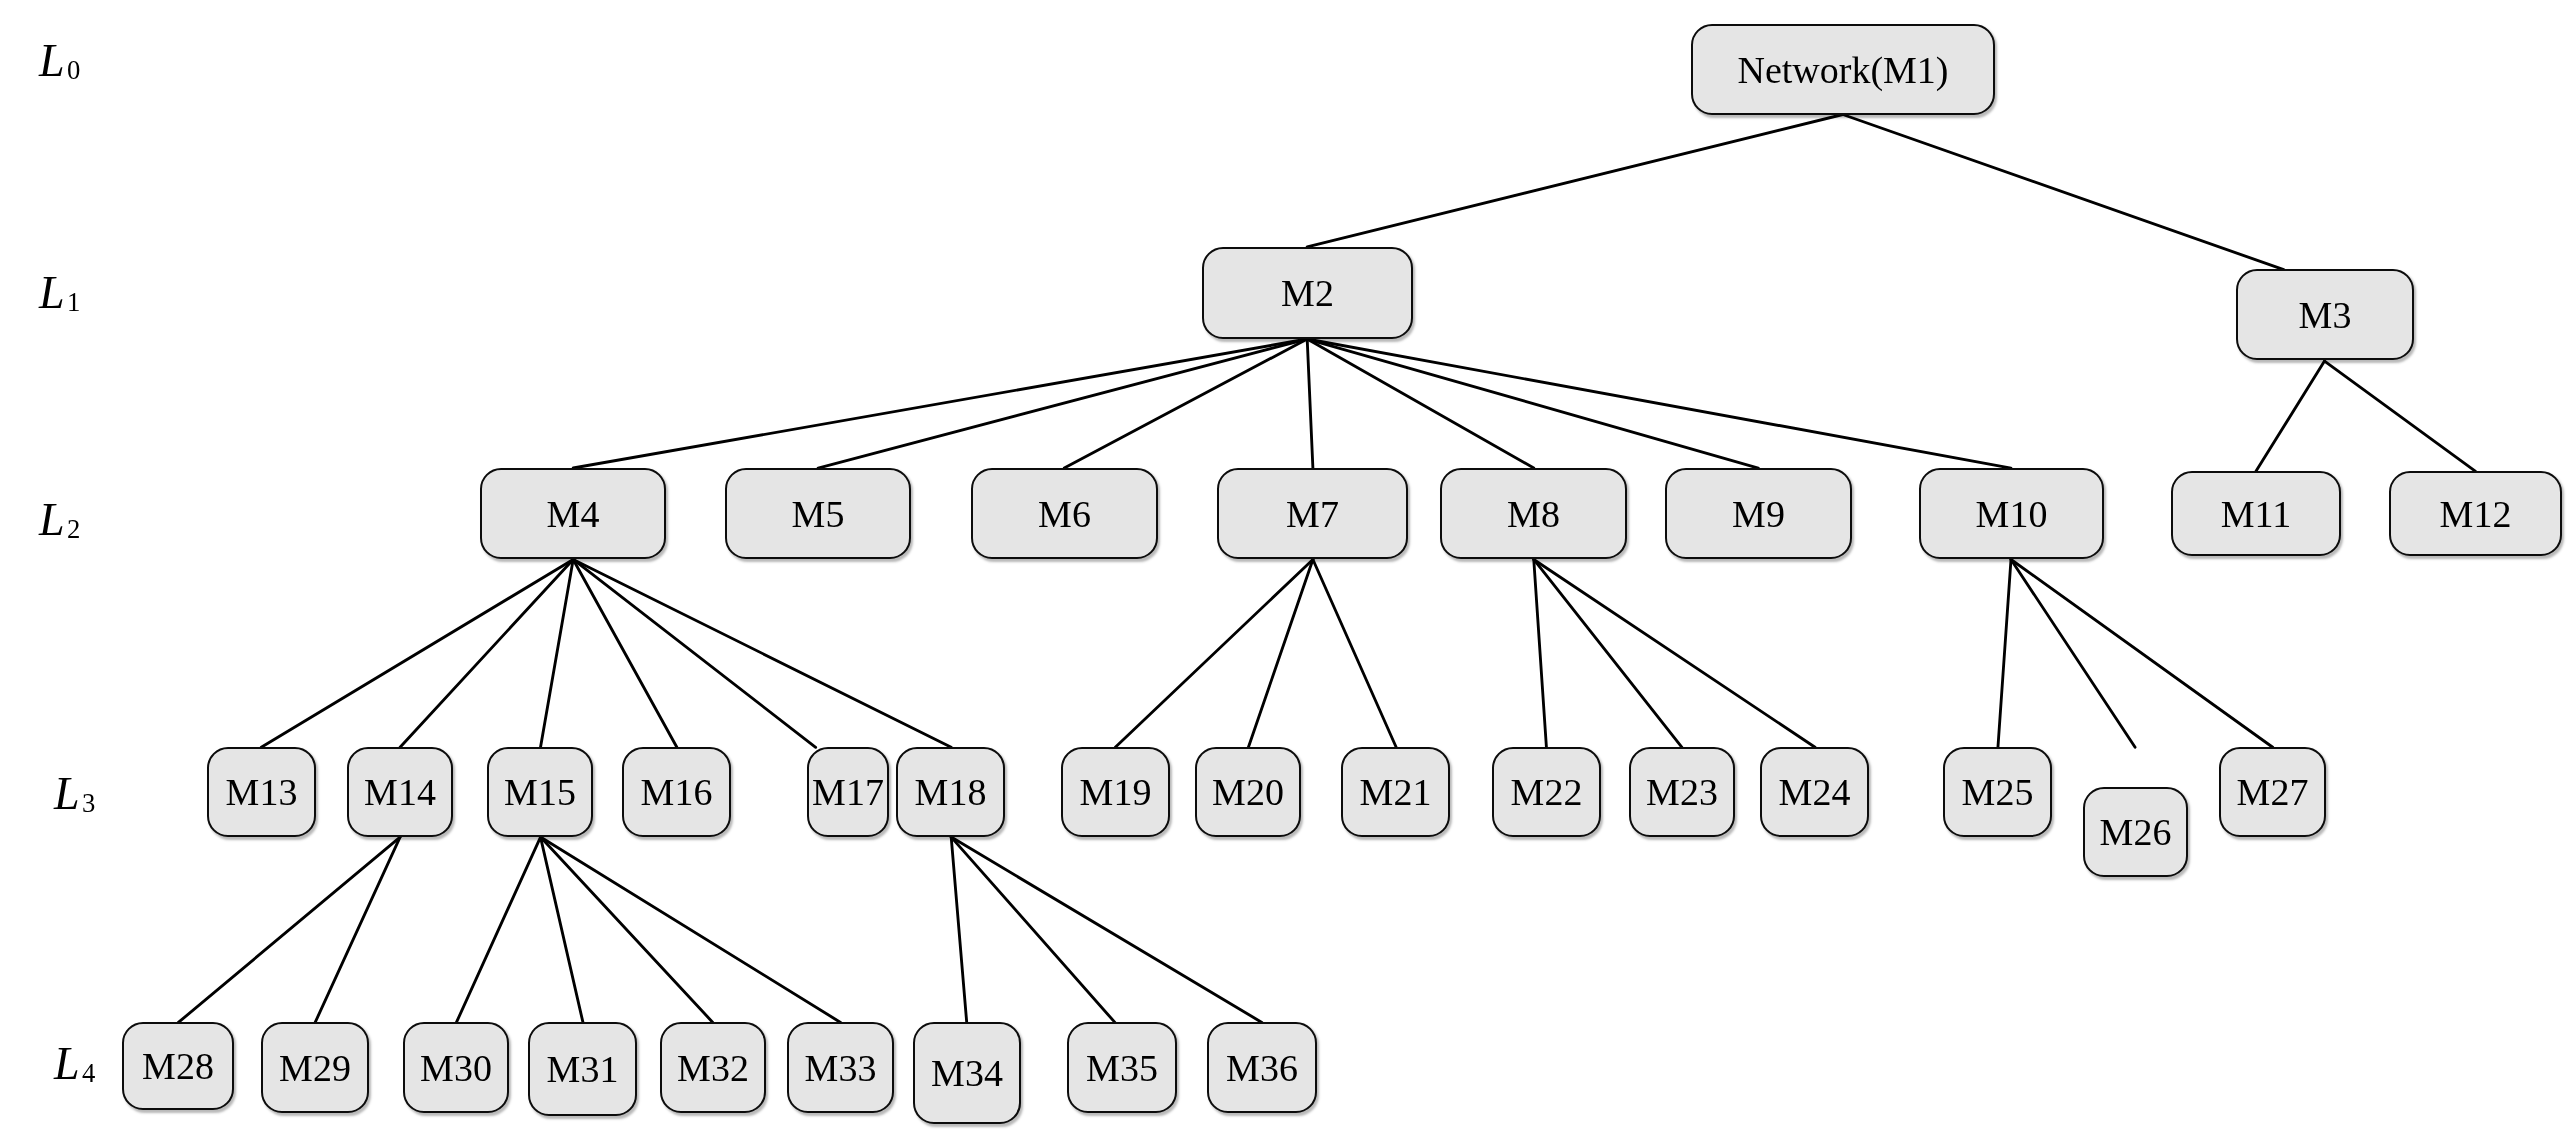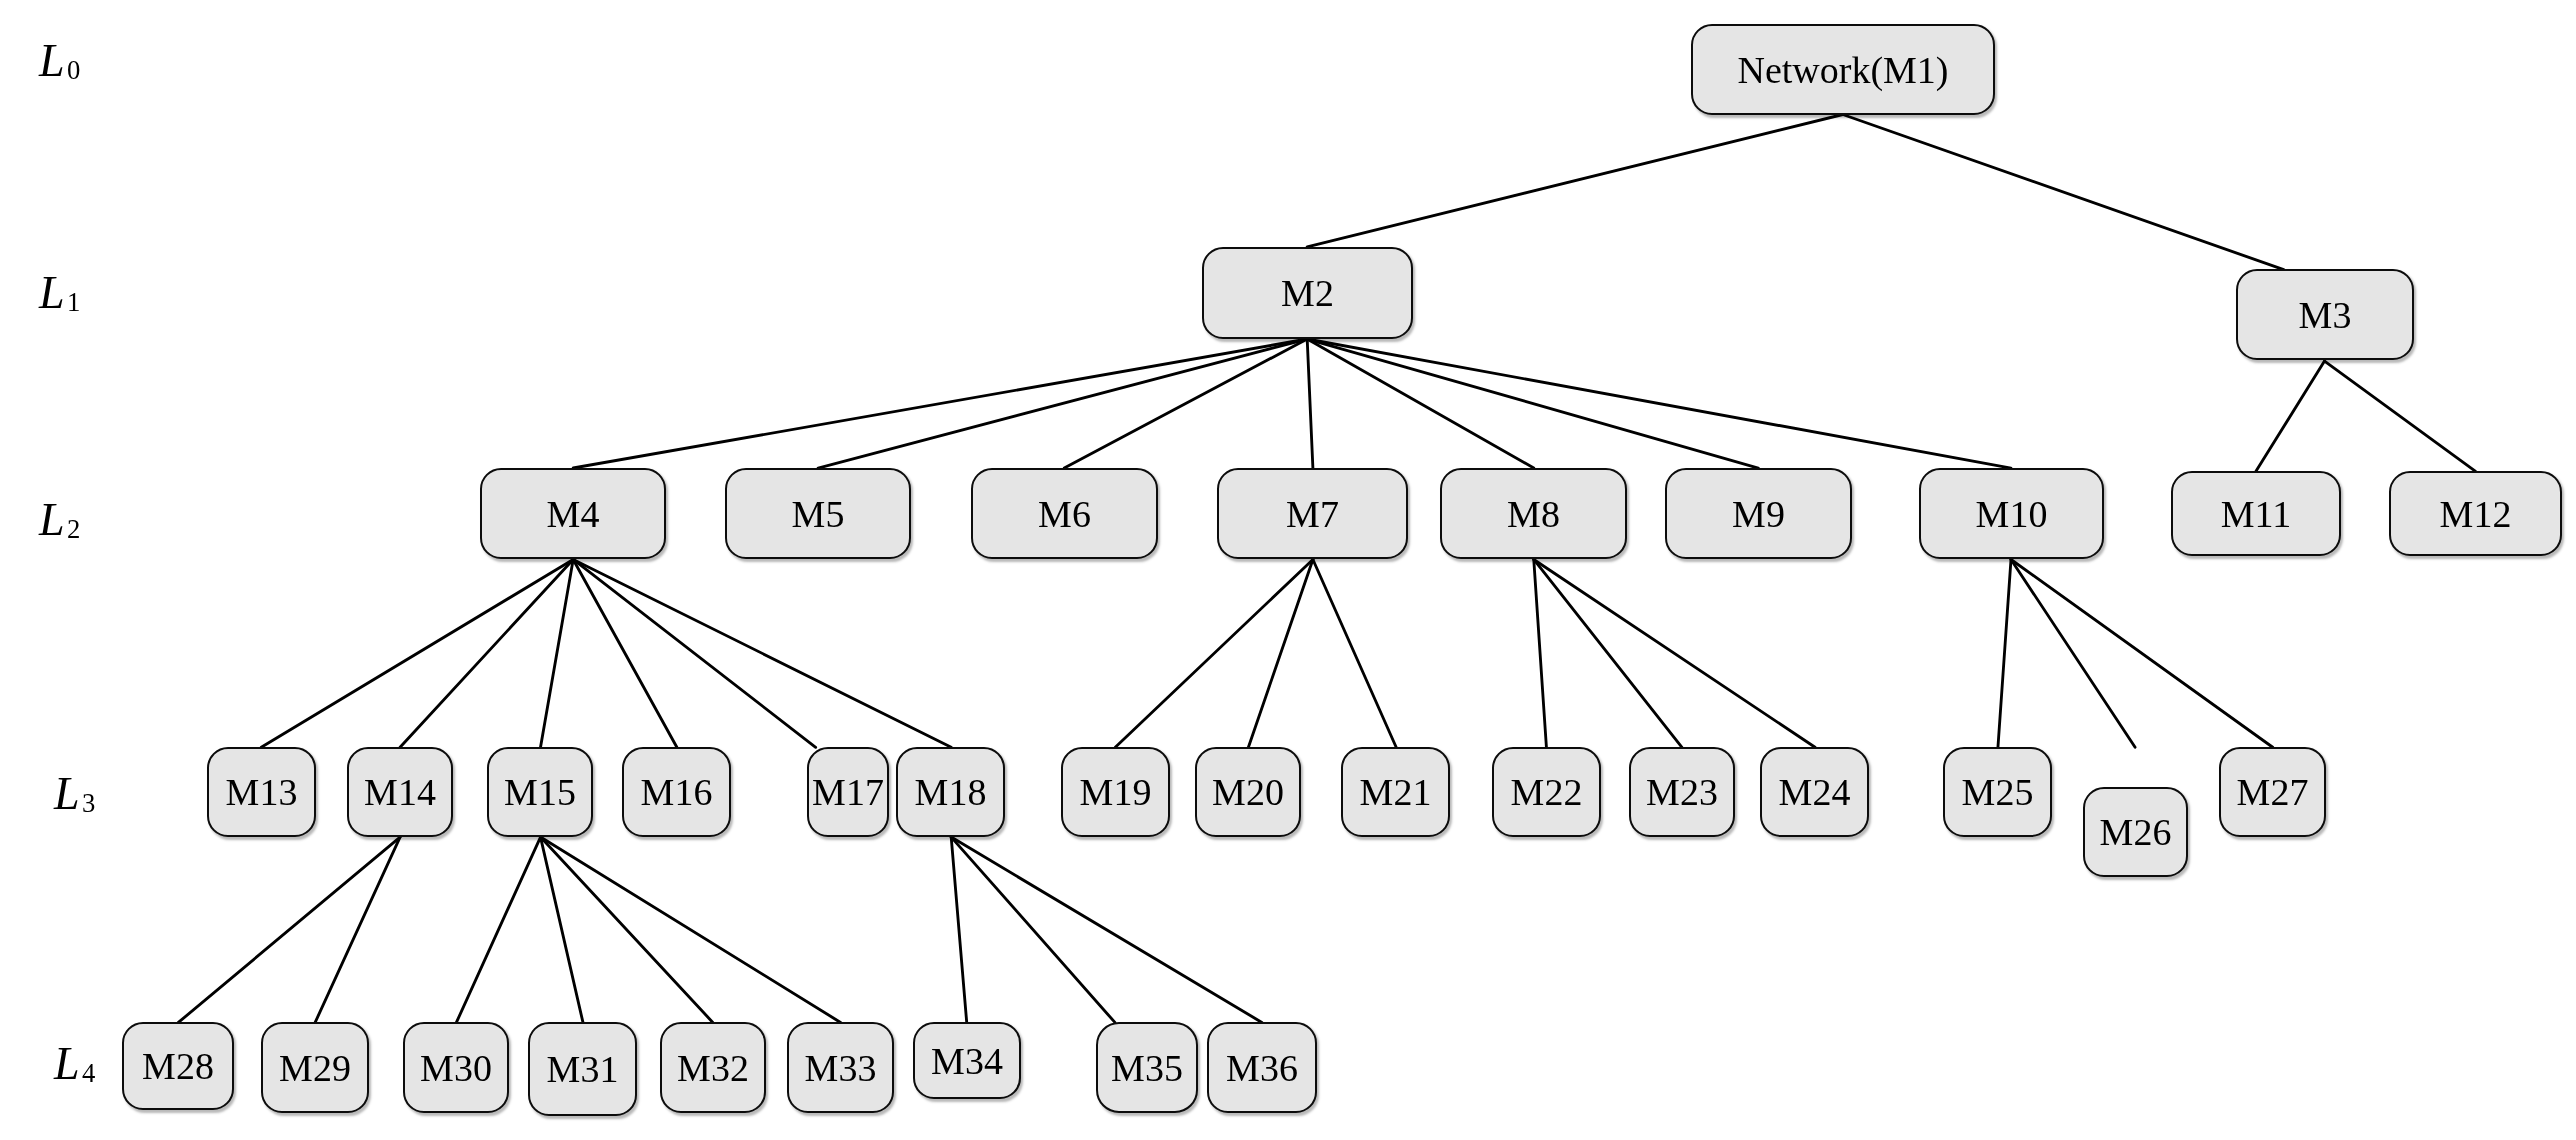--- a/index.html
+++ b/index.html
@@ -193,24 +193,24 @@
     </div>
     <div class="node" style="left: 528px; top: 1022px; width: 109px; height: 94px;">
       <span>M31</span>
     </div>
     <div class="node" style="left: 660px; top: 1022px; width: 106px; height: 91px;">
       <span>M32</span>
     </div>
     <div class="node" style="left: 787px; top: 1022px; width: 107px; height: 91px;">
       <span>M33</span>
     </div>
-    <div class="node" style="left: 913px; top: 1022px; width: 108px; height: 77px;">
+    <div class="node" style="left: 913px; top: 1022px; width: 108px; height: 102px;">
       <span>M34</span>
     </div>
-    <div class="node" style="left: 1096px; top: 1022px; width: 102px; height: 91px; border-radius: 23px;">
+    <div class="node" style="left: 1067px; top: 1022px; width: 110px; height: 91px;">
       <span>M35</span>
     </div>
     <div class="node" style="left: 1207px; top: 1022px; width: 110px; height: 91px;">
       <span>M36</span>
     </div>
     <div class="level-label" style="left: 39px; top: 33px;"><i>L</i><sub>0</sub></div>
     <div class="level-label" style="left: 39px; top: 265px;"><i>L</i><sub>1</sub></div>
     <div class="level-label" style="left: 39px; top: 492px;"><i>L</i><sub>2</sub></div>
     <div class="level-label" style="left: 54px; top: 766px;"><i>L</i><sub>3</sub></div>
     <div class="level-label" style="left: 54px; top: 1036px;"><i>L</i><sub>4</sub></div>

